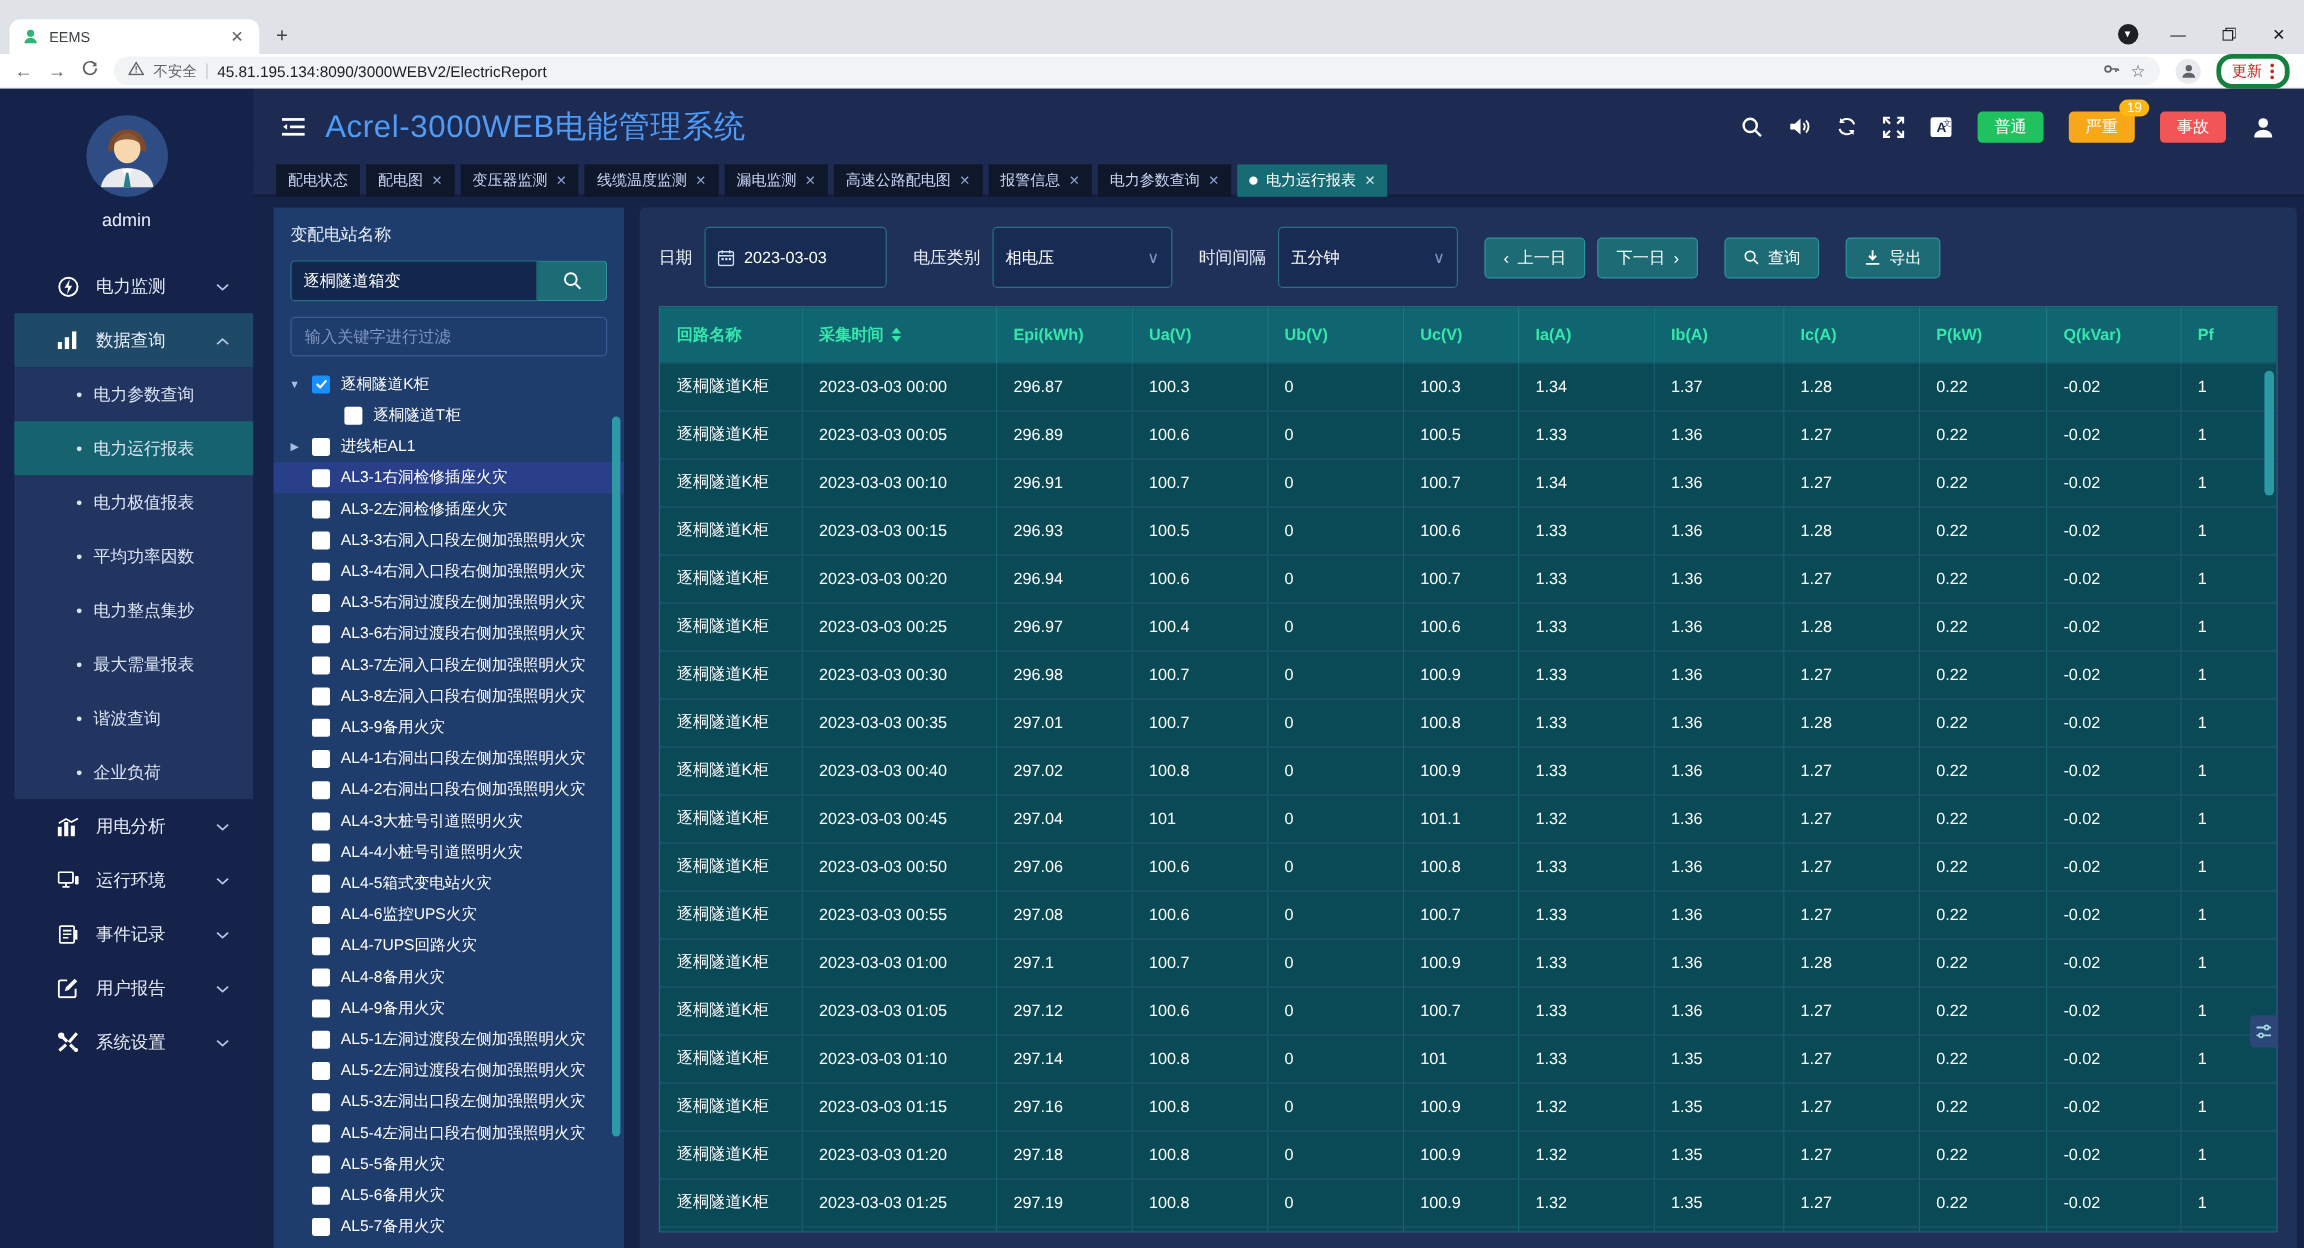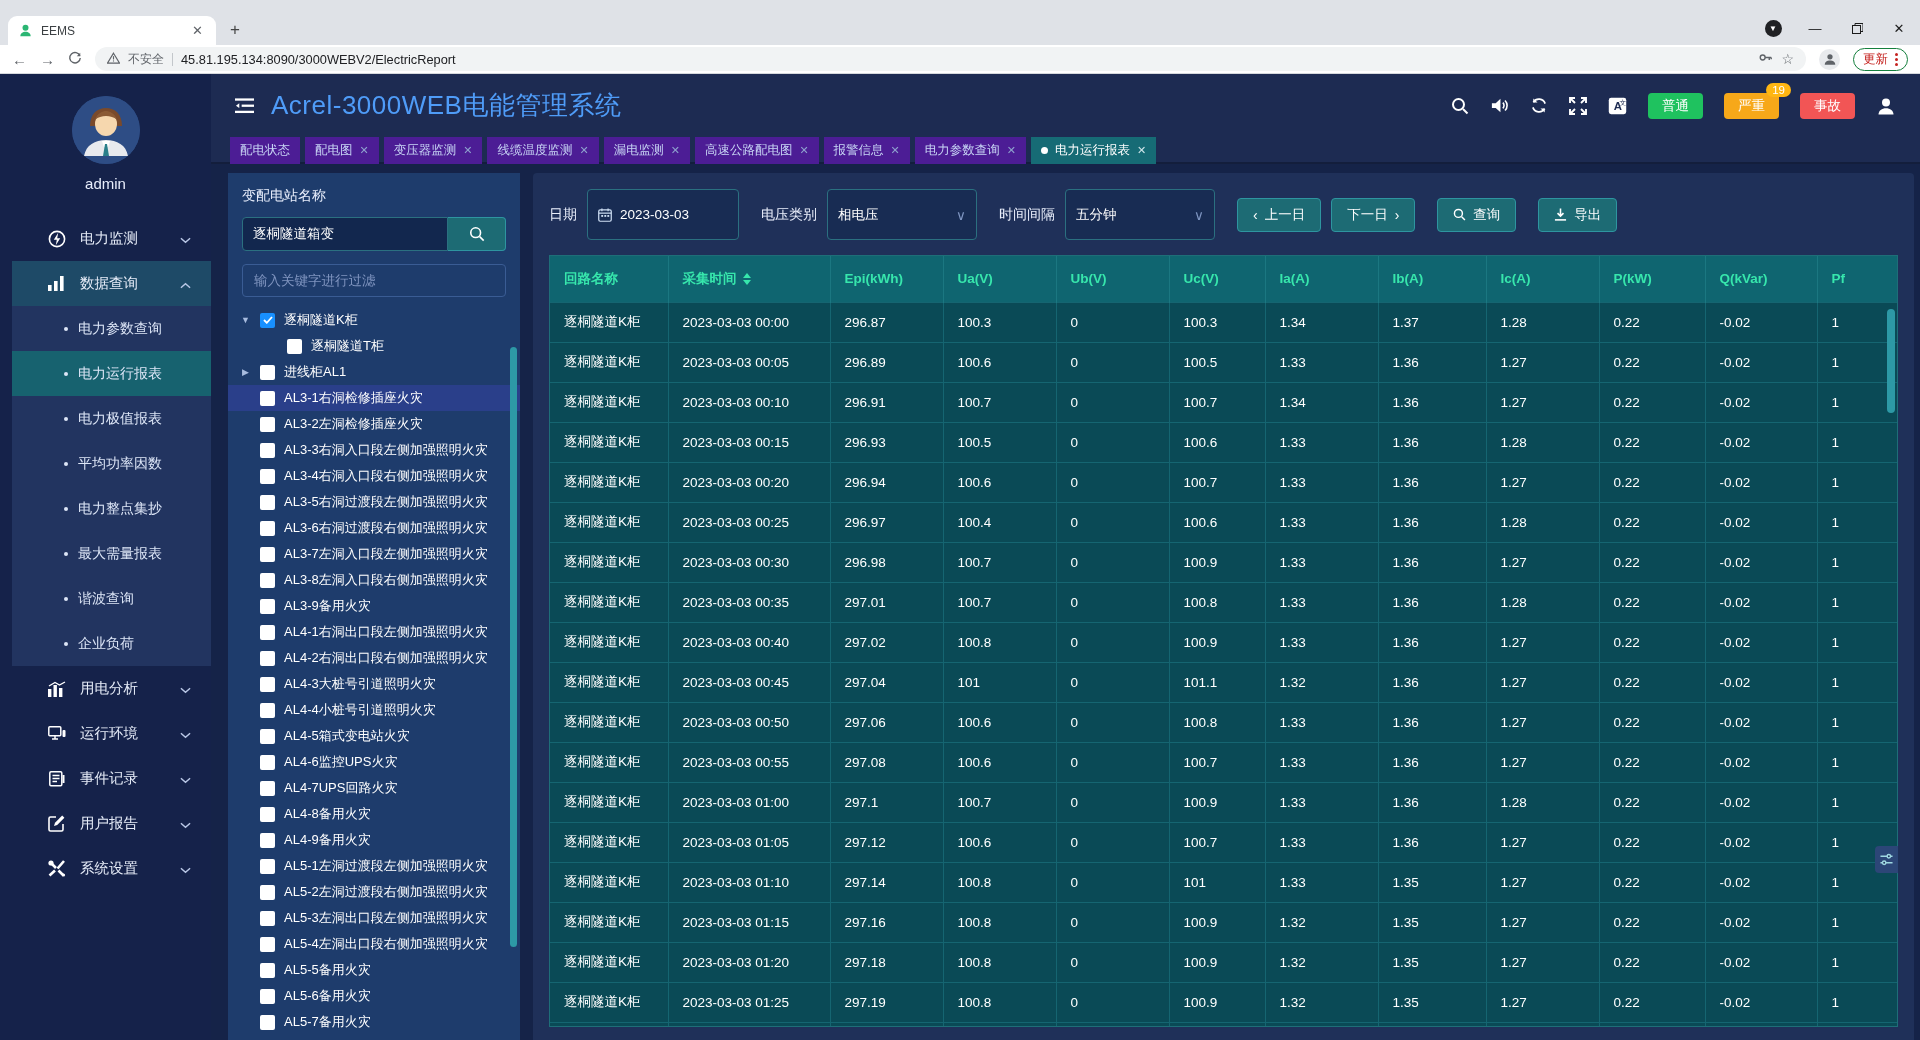--- a/index.html
+++ b/index.html
@@ -25,21 +25,21 @@
   .navic { color:#5f6368; font-size:15px; }
   .omnibox { flex:1; height:24px; background:#f1f3f4; border-radius:12px; display:flex;
     align-items:center; padding:12px 12px; gap:8px; }
   .omnibox .warn { color:#5f6368; }
   .omnibox .sec { font-size:12px; color:#5f6368; }
   .omnibox .sep { width:1px; height:13px; background:#c3c7cb; }
   .omnibox .url { font-size:12.8px; color:#202124; flex:1; }
   .omnibox .ricon { color:#5f6368; font-size:14px; }
   .profile-ava { width:21px; height:21px; border-radius:50%; background:#e8eaed; display:flex;
     align-items:center; justify-content:center; }
-  .update-pill { display:flex; align-items:center; gap:7px; border:1px solid #15803d;
+  .update-pill { display:flex; align-items:center; gap:7px; border:4px solid #15803d;
     border-radius:13px; padding:2px 9px; color:#c5221f; font-size:12.5px; }
   .kebab { display:flex; flex-direction:column; gap:2px; }
   .kebab i { width:3px; height:3px; border-radius:50%; background:#c5221f; }
 
   
   .app { height:978px; display:flex; background:#152348; }
   .sidebar { width:211px; background:#15224a; flex-shrink:0; display:flex; flex-direction:column; }
   .ava-wrap { padding-top:22px; display:flex; flex-direction:column; align-items:center; }
   .ava-circle { width:68px; height:68px; border-radius:50%; background:#2e4d85; overflow:hidden; }
   .username { margin-top:11px; color:#e8eefc; font-size:15px; }
@@ -59,21 +59,21 @@
   .page-title { margin-left:17px; font-size:26px; color:#4f9cf8; font-weight:500; letter-spacing:.5px; }
   .hdr-right { margin-left:auto; display:flex; align-items:center; gap:21px; }
   .hicon { color:#fff; display:flex; align-items:center; }
   .alarm-btn { position:relative; height:26px; border-radius:4px; padding:0 14px; color:#fff;
     font-size:13.5px; display:flex; align-items:center; border:none; cursor:pointer; }
   .badge { position:absolute; top:-10px; right:-12px; background:#ffb612; color:#fff;
     font-size:11.5px; border-radius:10px; padding:1px 6px; }
 
   .tab-bar { height:27px; background:#1d2b52; display:flex; gap:5px; padding-left:19px;
     border-bottom:2px solid #131e3c; }
-  .wtab { height:27px; padding:0 10px; background:#4c1d95; display:flex; align-items:center;
+  .wtab { height:27px; padding:0 10px; background:#0f172a; display:flex; align-items:center;
     gap:7px; font-size:12.5px; color:#c8d6f5; cursor:pointer; white-space:nowrap; }
   .wtab .tclose { font-size:11px; color:#8fa3cf; }
   .wtab.active { background:#166b75; color:#fff; }
   .wtab.active .tclose { color:#cfe6ea; }
   .wtab .adot { width:7px; height:7px; border-radius:50%; background:#fff; }
 
   .content { flex:1; display:flex; padding:9px 6px 0 17px; gap:13px; min-height:0; }
 
   
   .station-panel { width:292px; flex-shrink:0; background:#1e3c6c; padding:14px 14px 0;

